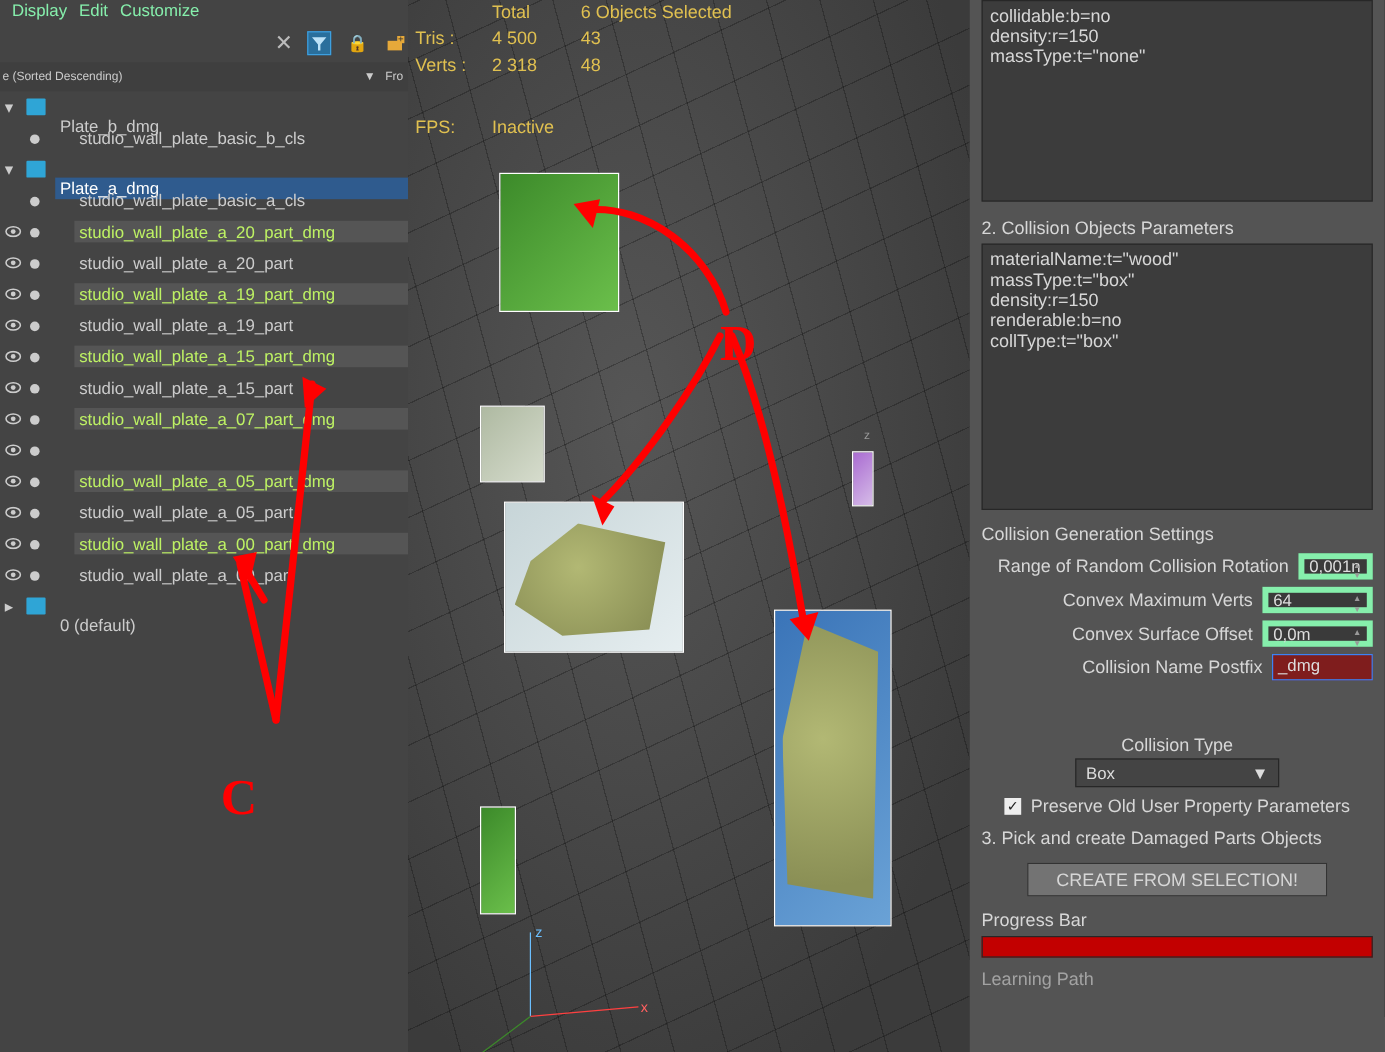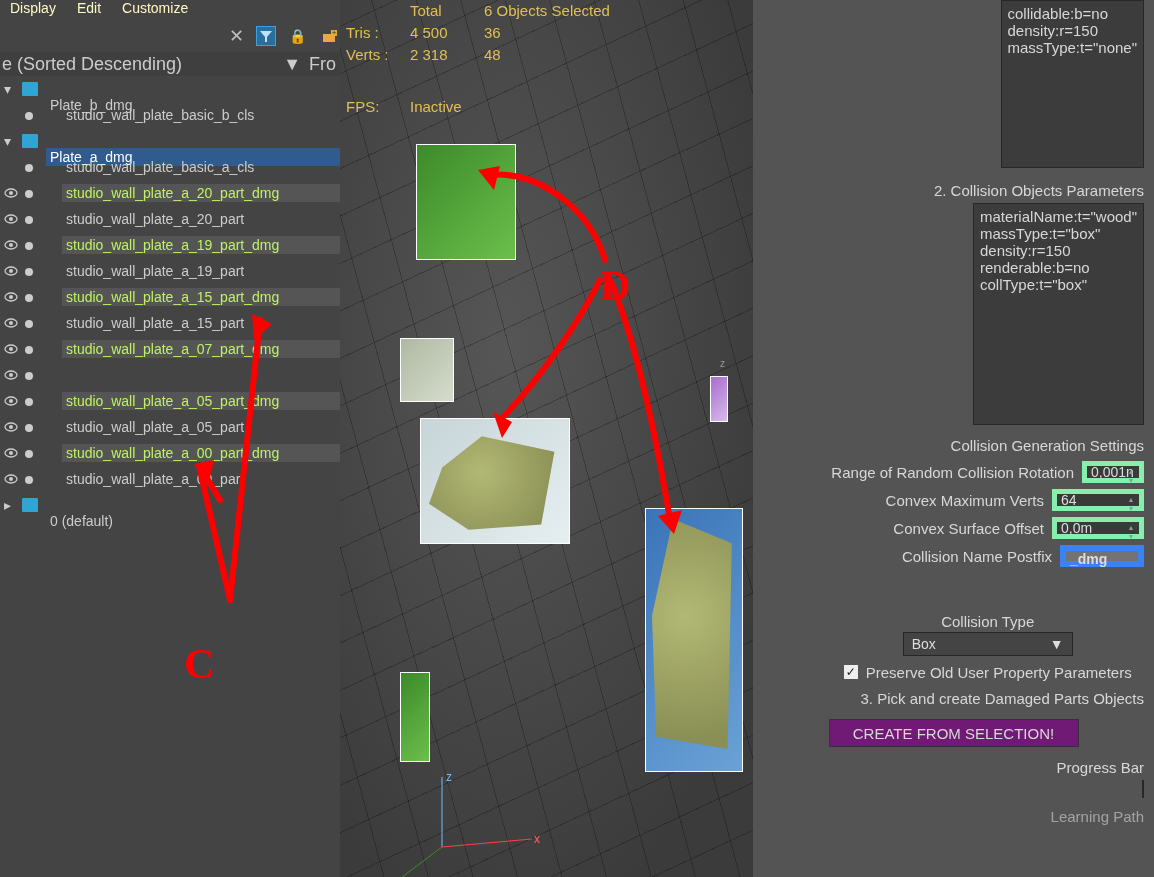--- a/index.html
+++ b/index.html
@@ -20,24 +20,24 @@
     height: 100%;
     background: #444444;
     display: flex;
     flex-direction: column;
     font-size: 14px;
   }
   .menubar {
     height: 20px;
     background: #444444;
     display: flex;
-    gap: 21px;
+    gap: 10px;
     padding-left: 10px;
     overflow: hidden;
-    color: #fef9c3;
+    color: #86efac;
   }
   .menubar span { font-size: 14px; }
   .toolbar {
     height: 32px;
     background: #444444;
     display: flex;
     align-items: center;
     padding-left: 10px;
     gap: 12px;
   }
@@ -49,21 +49,21 @@
     justify-content: center;
   }
   .toolbar .filter-icon {
     border: 1px solid #3da0e0;
     background: #2a6f9c;
   }
   .sort-header {
     height: 24px;
     background: #3f3f3f;
     color: #ccc;
-    font-size: 18px;
+    font-size: 10px;
     display: flex;
     align-items: center;
     padding-left: 2px;
     justify-content: space-between;
   }
   .sort-header .arrow-col {
     display:flex;
     align-items:center;
     gap:8px;
     padding-right:4px;
@@ -144,28 +144,27 @@
     position:absolute;
     pointer-events:none;
   }
   .annotation path, .annotation line { stroke:#ff0000; stroke-width:6; fill:none; stroke-linecap:round; }
   .annotation text {
     fill:#ff0000; font-size:42px; font-family:"Comic Sans MS", cursive; font-weight:bold;
   }
 
   
   .right-panel {
-    width: 401px;
+    width: 346px;
     height: 100%;
     background: #545454;
     display:flex;
     flex-direction:column;
     font-size:15px;
     color:#d7d7d7;
-    align-items:flex-end;
   }
   .code-box {
     background:#3c3c3c;
     border:1px solid #272727;
     margin:0 10px 10px 10px;
     font-family: inherit;
     font-size:15px;
     color:#d7d7d7;
     padding:4px 6px;
     white-space:pre;
@@ -205,28 +204,27 @@
     bottom:1px;
     width:12px;
     display:flex;
     flex-direction:column;
     font-size:7px;
     color:#999;
     line-height:9px;
     text-align:center;
   }
   .textinput {
-    background:#737373;
-    border:6px solid #3b82f6;
+    background:#7f1d1d;
+    border:1px solid #3b82f6;
     height:22px;
     padding:0 4px;
     min-width:84px;
     color:#ddd;
     font-size:14px;
-    font-weight:bold;
   }
   .dropdown {
     background:#444444;
     border:1px solid #272727;
     height:24px;
     width: 170px;
     color:#ddd;
     display:flex;
     align-items:center;
     justify-content:space-between;
@@ -248,21 +246,21 @@
     align-items:center;
     justify-content:center;
     color:#222;
     font-size:12px;
   }
   .big-btn {
     display:block;
     margin: 8px auto;
     width: 250px;
     height: 28px;
-    background:#701a75;
+    background:#737373;
     border:1px solid #333;
     color:#d7d7d7;
     font-size:15px;
   }
   .progress {
     height:18px;
     margin: 4px 10px 0 10px;
     background:#c20000;
     border:1px solid #272727;
   }
@@ -434,21 +432,21 @@
 
   <div class="stats" id="stats">
       <div class="row">
         <span class="c1"></span>
         <span class="c2">Total</span>
         <span class="c3">6 Objects Selected</span>
       </div>
       <div class="row">
         <span class="c1">Tris :</span>
         <span class="c2">4 500</span>
-        <span class="c3">36</span>
+        <span class="c3">43</span>
       </div>
       <div class="row">
         <span class="c1">Verts :</span>
         <span class="c2">2 318</span>
         <span class="c3">48</span>
       </div>
       <div class="row" style="margin-top: 30px; align-items: center;">
         <span class="c1">FPS:</span>
         <span class="c2">Inactive</span>
       </div>

